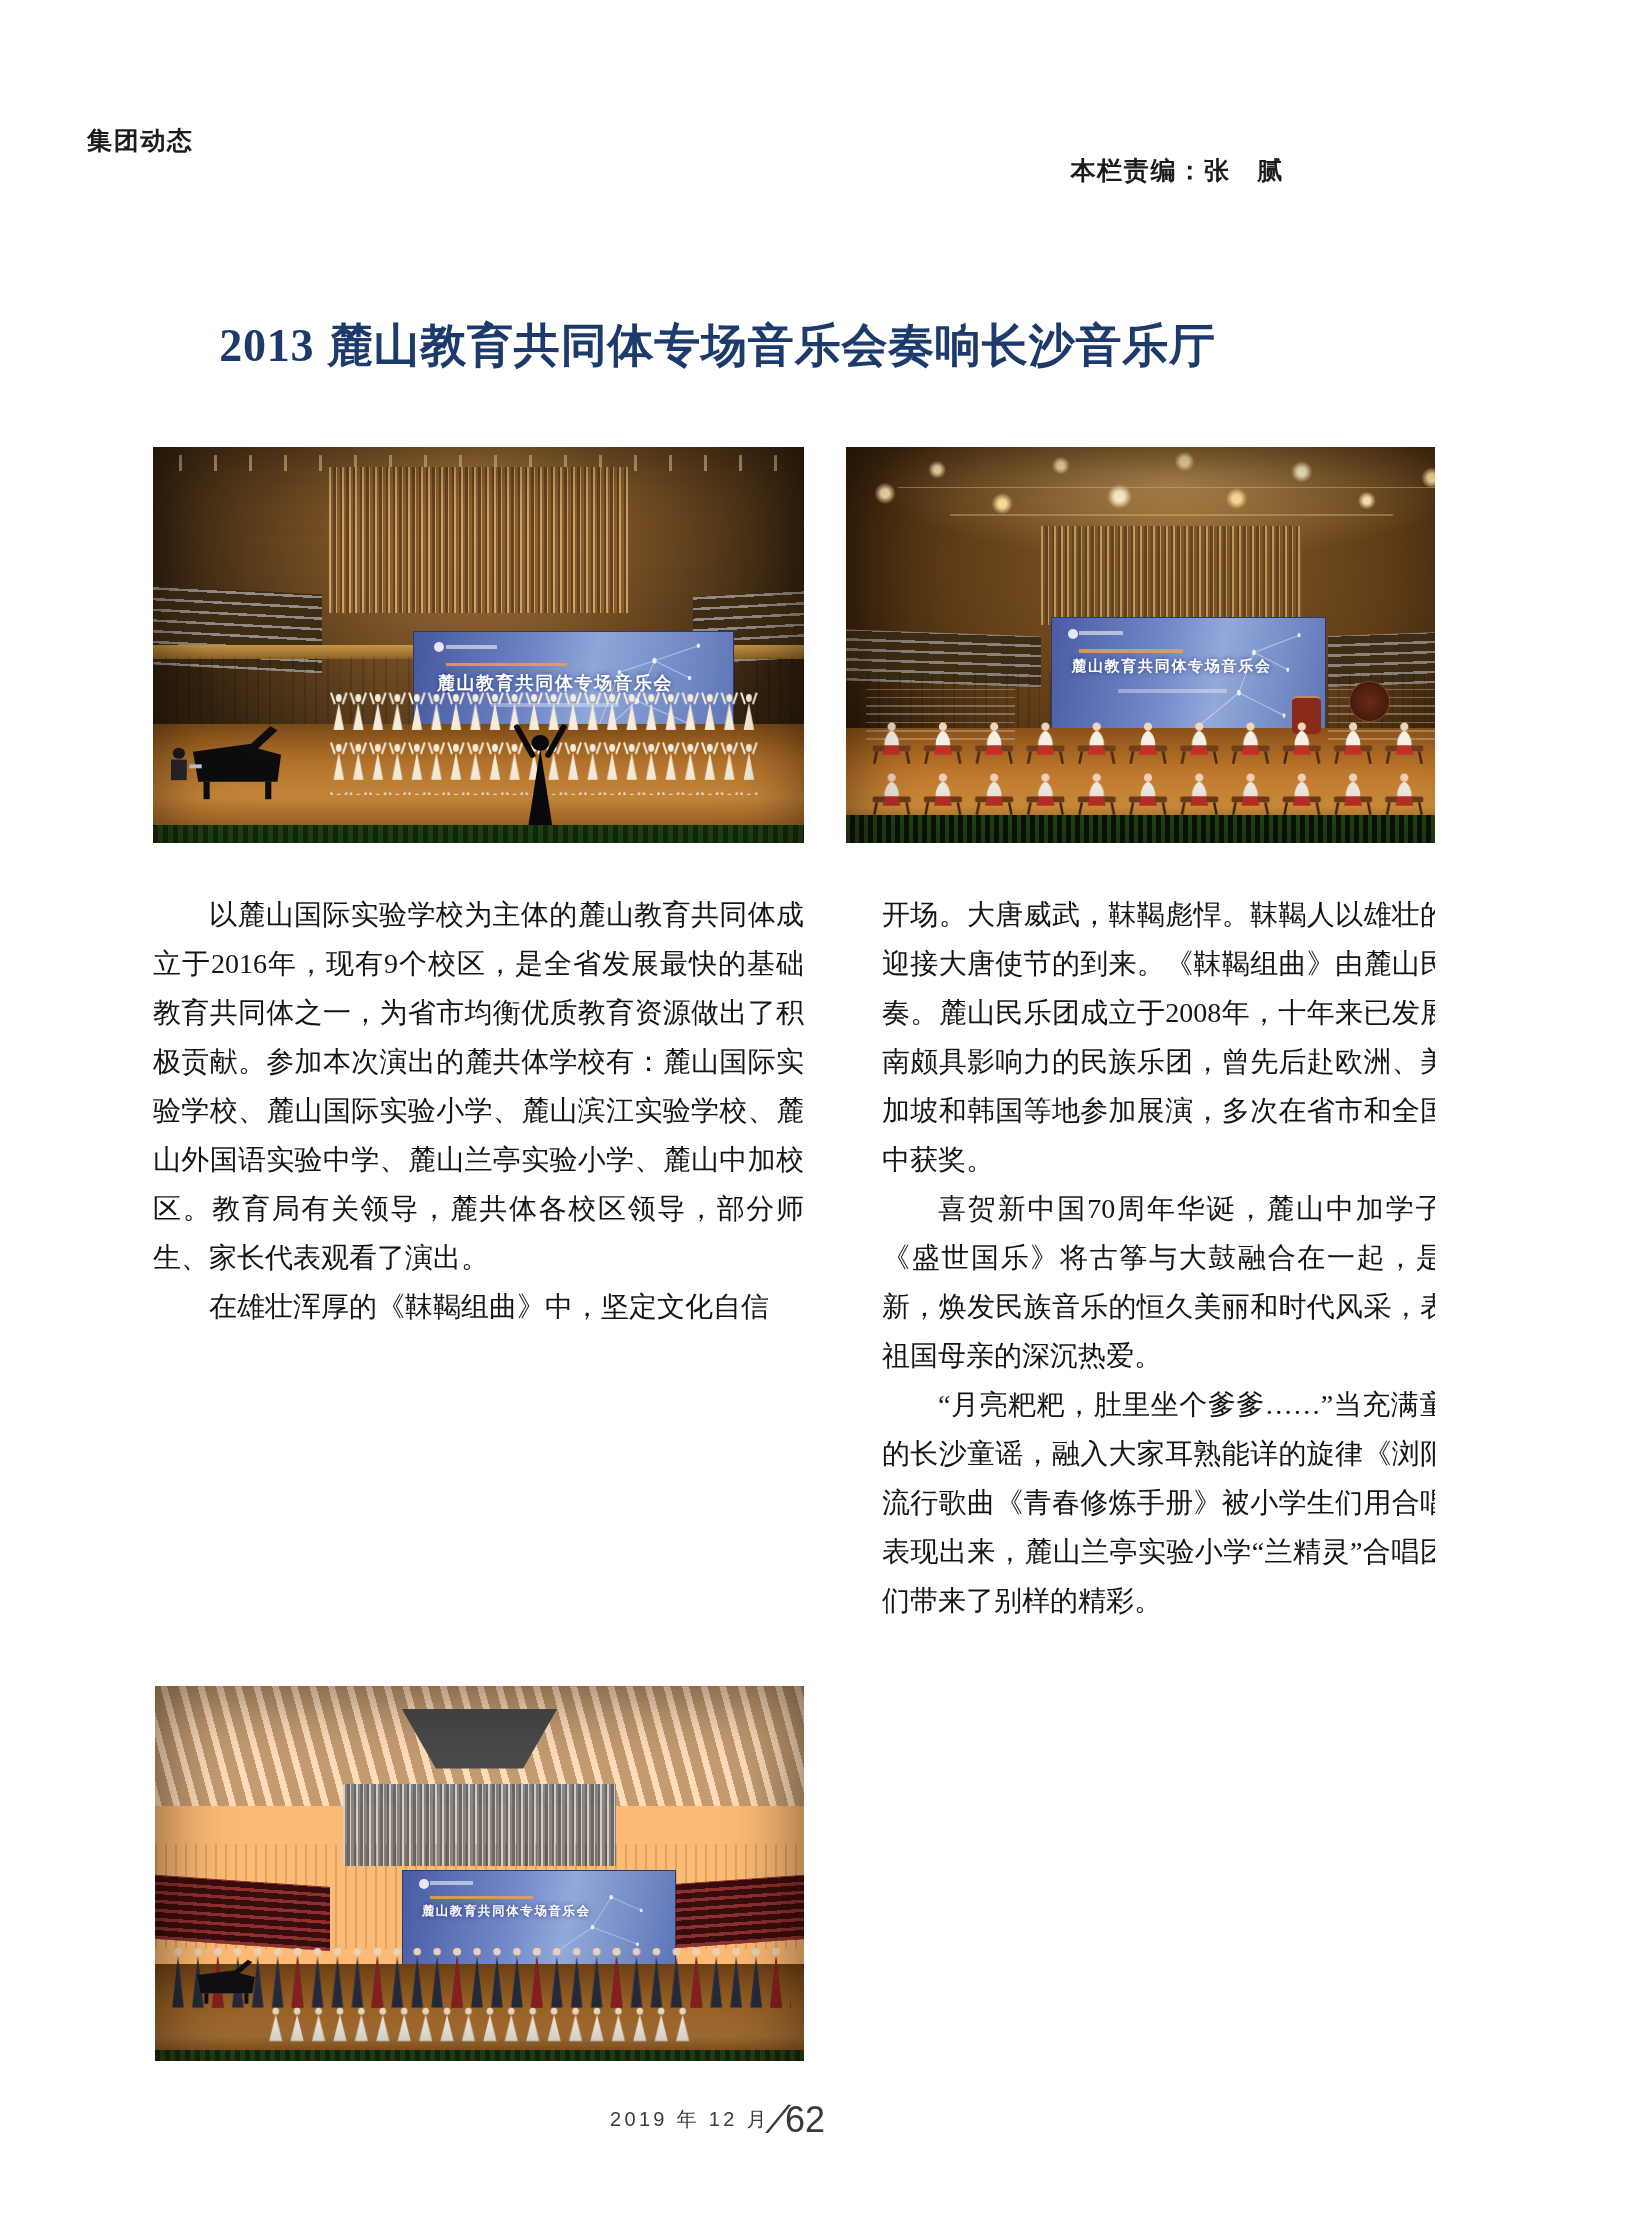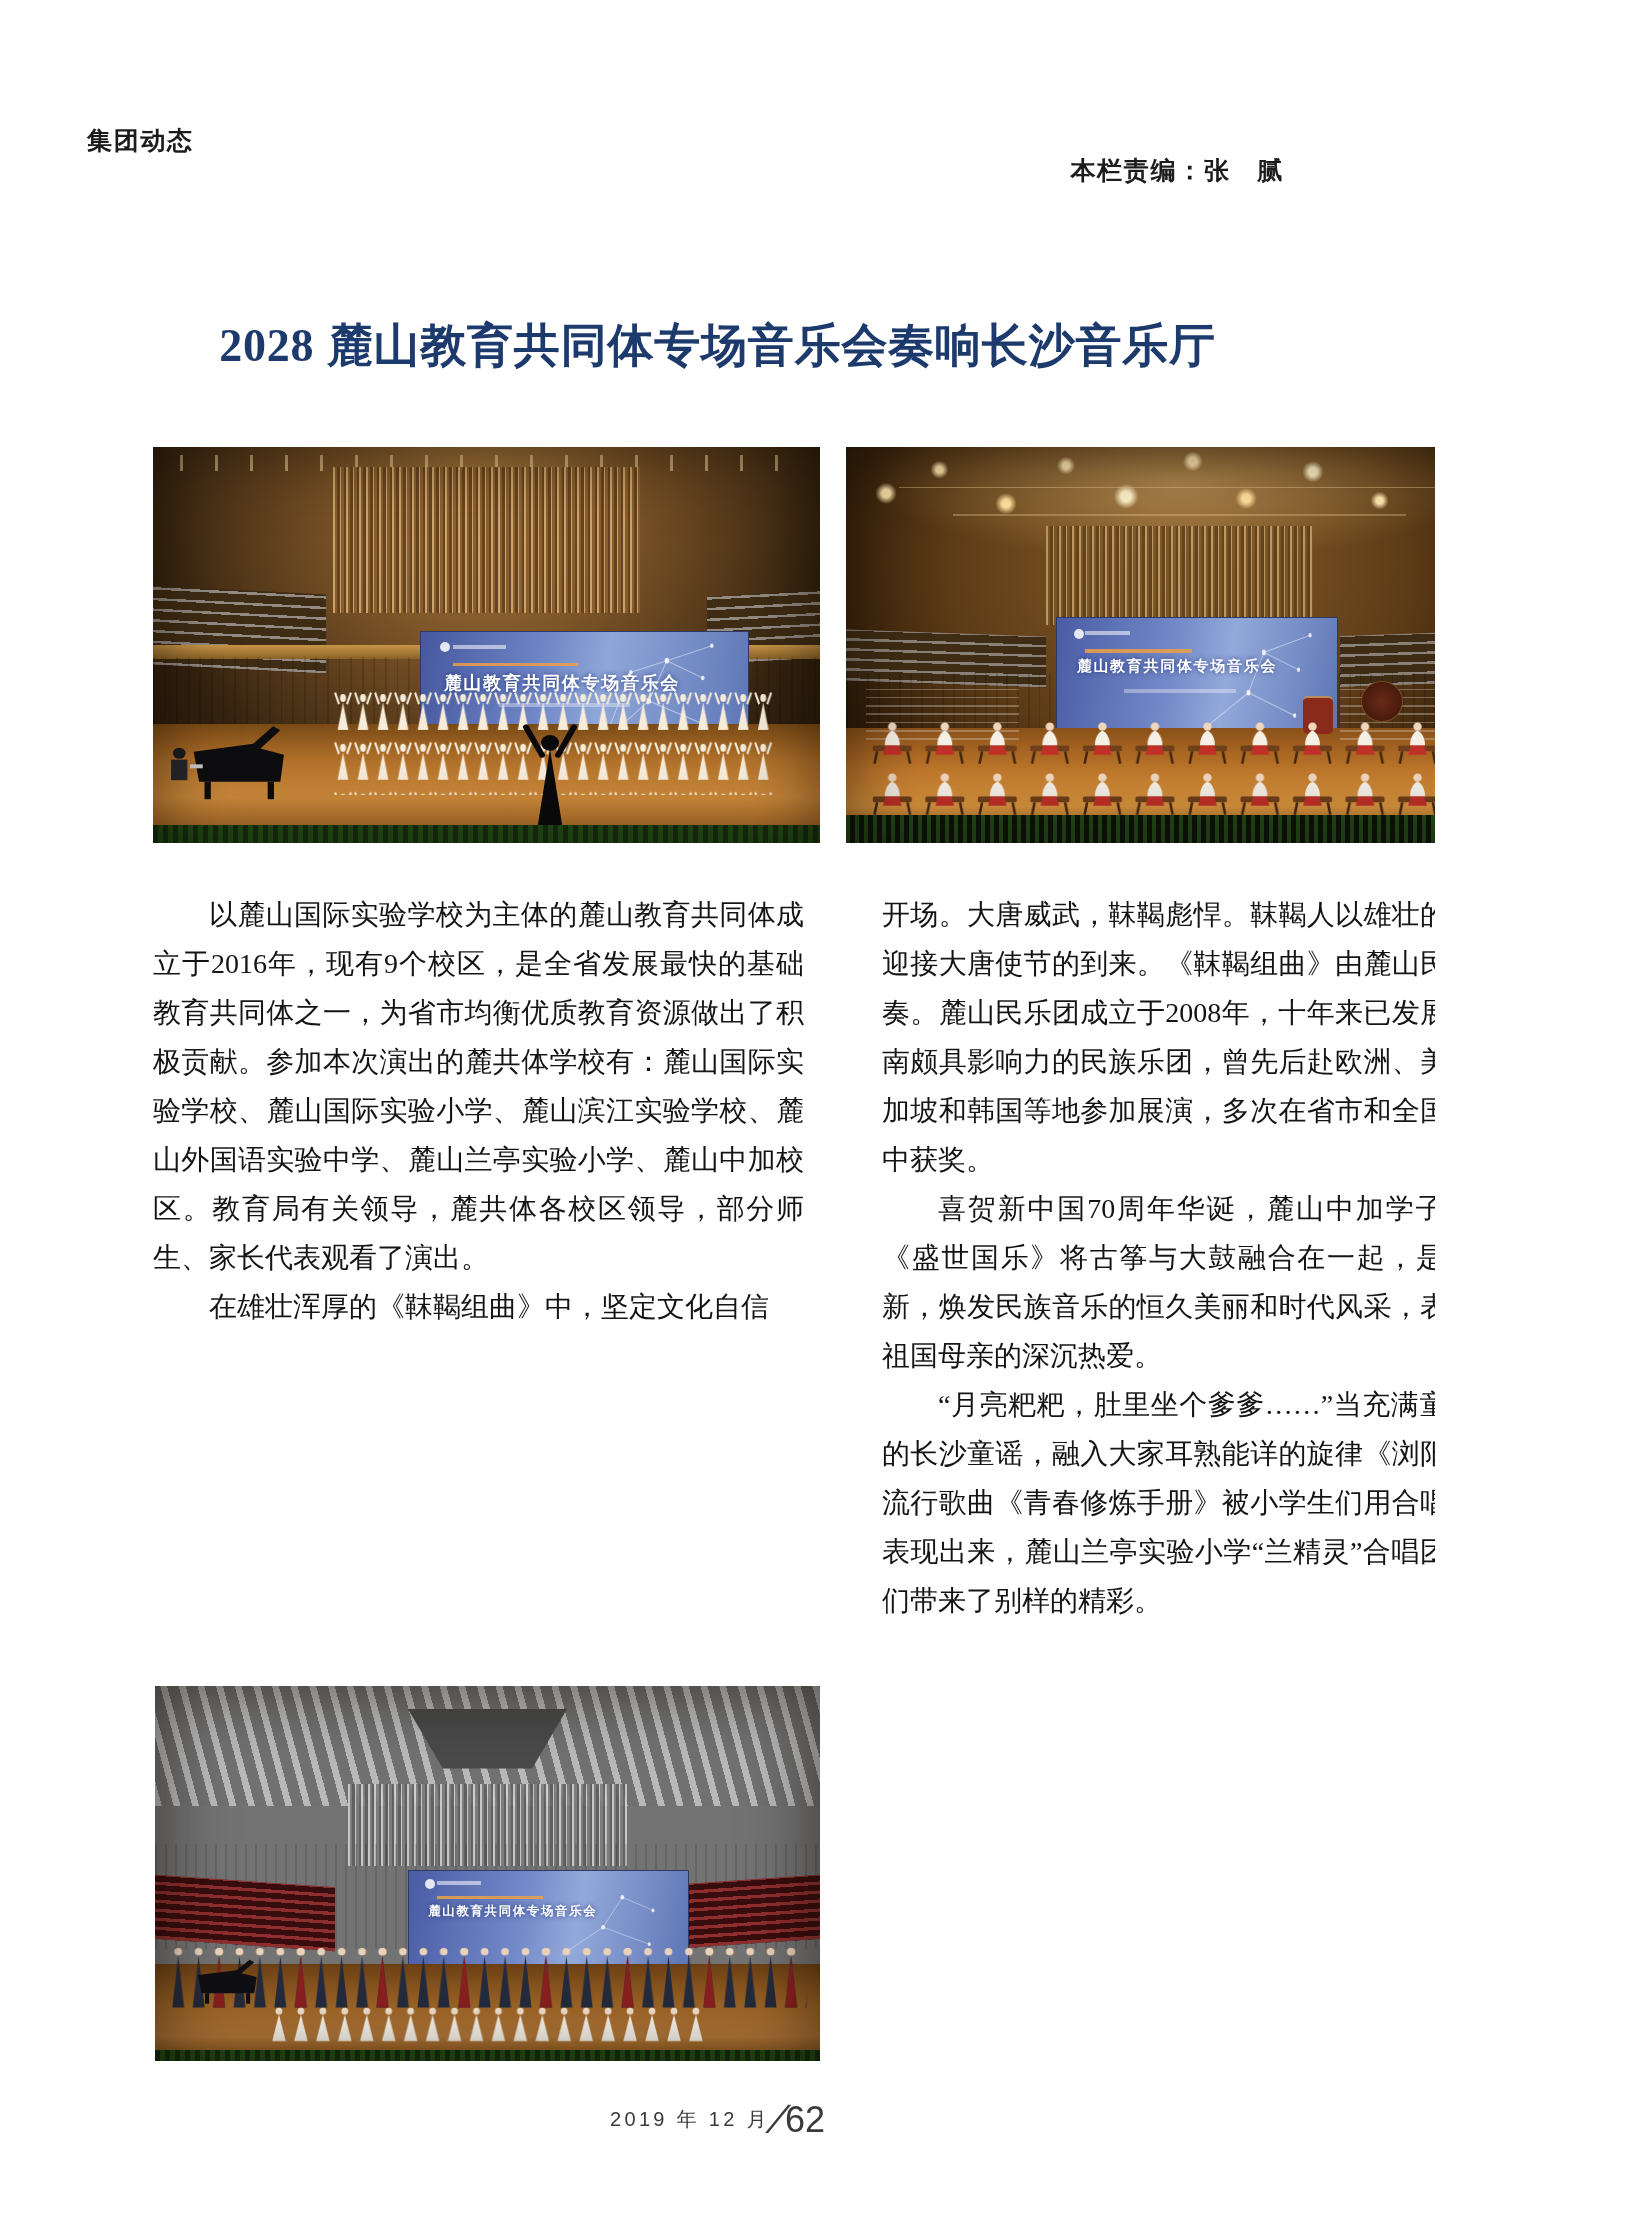--- a/index.html
+++ b/index.html
@@ -25,21 +25,21 @@
   .col-right{left:882px;top:890px;height:1180px;}
 
   
   .footer{position:absolute;top:2096px;left:0;width:100%;text-align:center;
           font-family:"Liberation Sans","DejaVu Sans",sans-serif;color:#3a3a3a;}
   .footer .f-date{font-size:20px;letter-spacing:3.3px;vertical-align:middle;}
   .footer .f-slash{font-size:41px;font-style:italic;vertical-align:middle;margin:0 1.7px 0 6.6px;}
   .footer .f-page{font-size:36px;vertical-align:middle;}
 
   
-  .ph{position:absolute;overflow:hidden;background:#737373;padding-left:16px;}
+  .ph{position:absolute;overflow:hidden;background:#fdba74;}
   .ph *{position:absolute;}
   .vignette{left:0;top:0;width:100%;height:100%;box-shadow:inset 0 0 74px rgba(15,8,0,.6);}
   .screen{border:0.8px solid #2e3a66;}
   .screen-caption{left:7%;top:34%;width:86%;color:#ffffff;font-weight:bold;
                   font-family:"Liberation Sans","DejaVu Sans",sans-serif;
                   text-shadow:0 0 5px rgba(20,40,110,.8);letter-spacing:1.7px;}
   .screen-logo-dot{left:6%;top:9%;width:10px;height:10px;border-radius:50%;background:rgba(255,255,255,.85);}
   .screen-logo-bar{left:10%;top:11%;width:16%;height:4.1px;background:rgba(255,255,255,.55);}
   .screen-subbar{left:10%;top:27%;width:38%;height:3.3px;background:rgba(235,160,70,.85);}
   .screen-subline{left:24%;top:62%;width:40%;height:3.3px;background:rgba(255,255,255,.35);}
@@ -142,21 +142,21 @@
      background:repeating-linear-gradient(90deg,#14300e 0 5px,#235017 5px 10px);}
 </style>
 </head>
 <body>
 
 <div class="page">
 
   <div class="hdr hdr-left">集团动态</div>
   <div class="hdr hdr-right">本栏责编：张　腻</div>
 
-  <div class="title">2028 麓山教育共同体专场音乐会奏响长沙音乐厅</div>
+  <div class="title">2013 麓山教育共同体专场音乐会奏响长沙音乐厅</div>
 
   <div class="ph photo1">
     <div class="p1-back"></div>
     <div class="p1-truss"></div>
     <div class="p1-pipes"></div>
     <div class="p1-balc-l"></div>
     <div class="p1-balc-r"></div>
     <div class="p1-rail"></div>
     <div class="p1-wall"></div>
     <div class="p1-screen screen">

